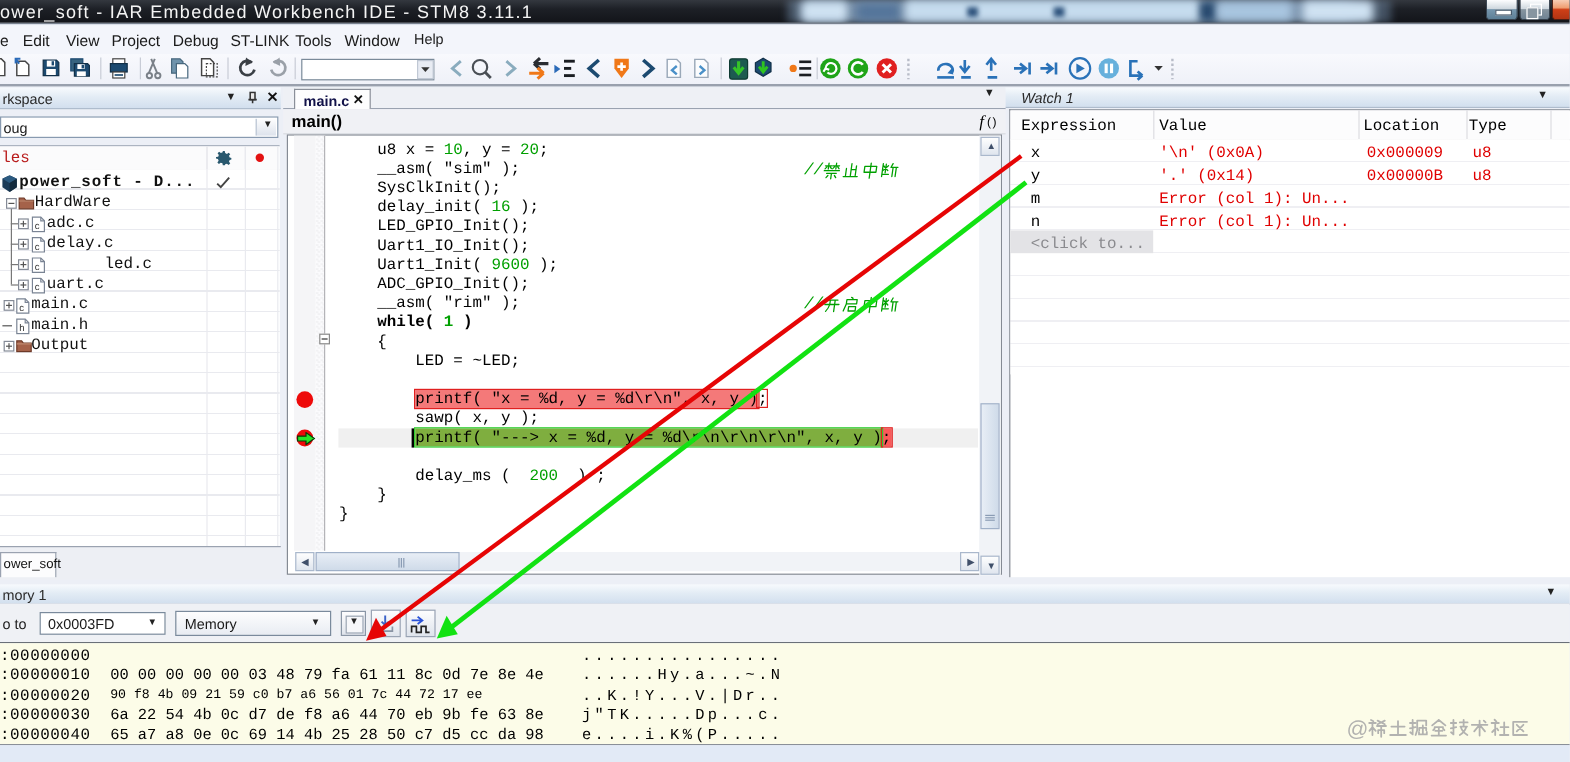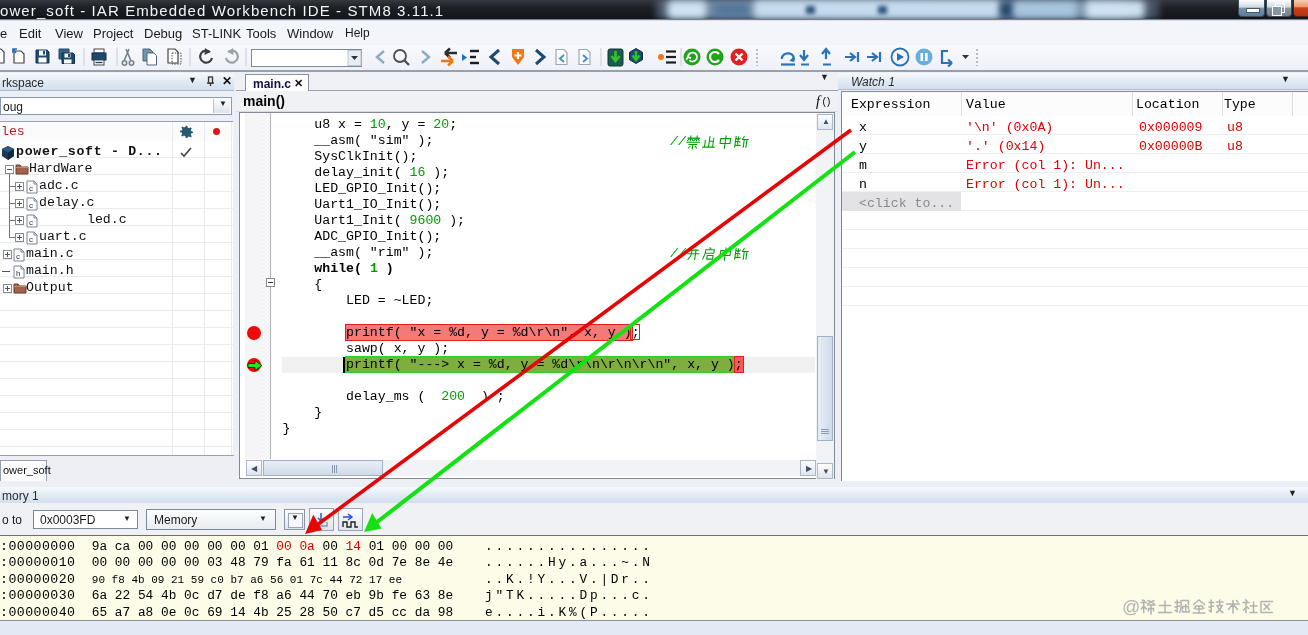--- a/index.html
+++ b/index.html
@@ -559,21 +559,20 @@
     </div>
   </div>
   <div class="abs" style="left:0;top:48px;width:1308px;height:1px;background:#6a7078;"></div>
 
   <div class="abs" style="left:0;top:49px;width:1308px;height:84px;background:#fcfce8;overflow:hidden;">
     <div class="abs mono" style="left:0;top:3px;letter-spacing:0.45px;">:00000000</div>
     <div class="abs mono" style="left:0;top:19.4px;letter-spacing:0.45px;">:00000010</div>
     <div class="abs mono" style="left:0;top:35.8px;letter-spacing:0.45px;">:00000020</div>
     <div class="abs mono" style="left:0;top:52.2px;letter-spacing:0.45px;">:00000030</div>
     <div class="abs mono" style="left:0;top:68.6px;letter-spacing:0.45px;">:00000040</div>
-    <div class="abs mono" style="left:91.8px;top:3px;font-size:12.82px;">9a ca 00 00 00 00 00 01 <span class="red">00 0a</span> 00 <span class="red">14</span> 01 00 00 00</div>
     <div class="abs mono" style="left:91.8px;top:19.4px;font-size:12.82px;">00 00 00 00 00 03 48 79 fa 61 11 8c 0d 7e 8e 4e</div>
     <div class="abs mono" style="left:91.8px;top:35.8px;font-size:11px;">90 f8 4b 09 21 59 c0 b7 a6 56 01 7c 44 72 17 ee</div>
     <div class="abs mono" style="left:91.8px;top:52.2px;font-size:12.82px;">6a 22 54 4b 0c d7 de f8 a6 44 70 eb 9b fe 63 8e</div>
     <div class="abs mono" style="left:91.8px;top:68.6px;font-size:12.82px;">65 a7 a8 0e 0c 69 14 4b 25 28 50 c7 d5 cc da 98</div>
     <div class="abs mono" style="left:485px;top:3px;font-size:12.82px;letter-spacing:2.8px;">................</div>
     <div class="abs mono" style="left:485px;top:19.4px;font-size:12.82px;letter-spacing:2.8px;">......Hy.a...~.N</div>
     <div class="abs mono" style="left:485px;top:35.8px;font-size:12.82px;letter-spacing:2.8px;">..K.!Y...V.|Dr..</div>
     <div class="abs mono" style="left:485px;top:52.2px;font-size:12.82px;letter-spacing:2.8px;">j"TK.....Dp...c.</div>
     <div class="abs mono" style="left:485px;top:68.6px;font-size:12.82px;letter-spacing:2.8px;">e....i.K%(P.....</div>
   </div>

